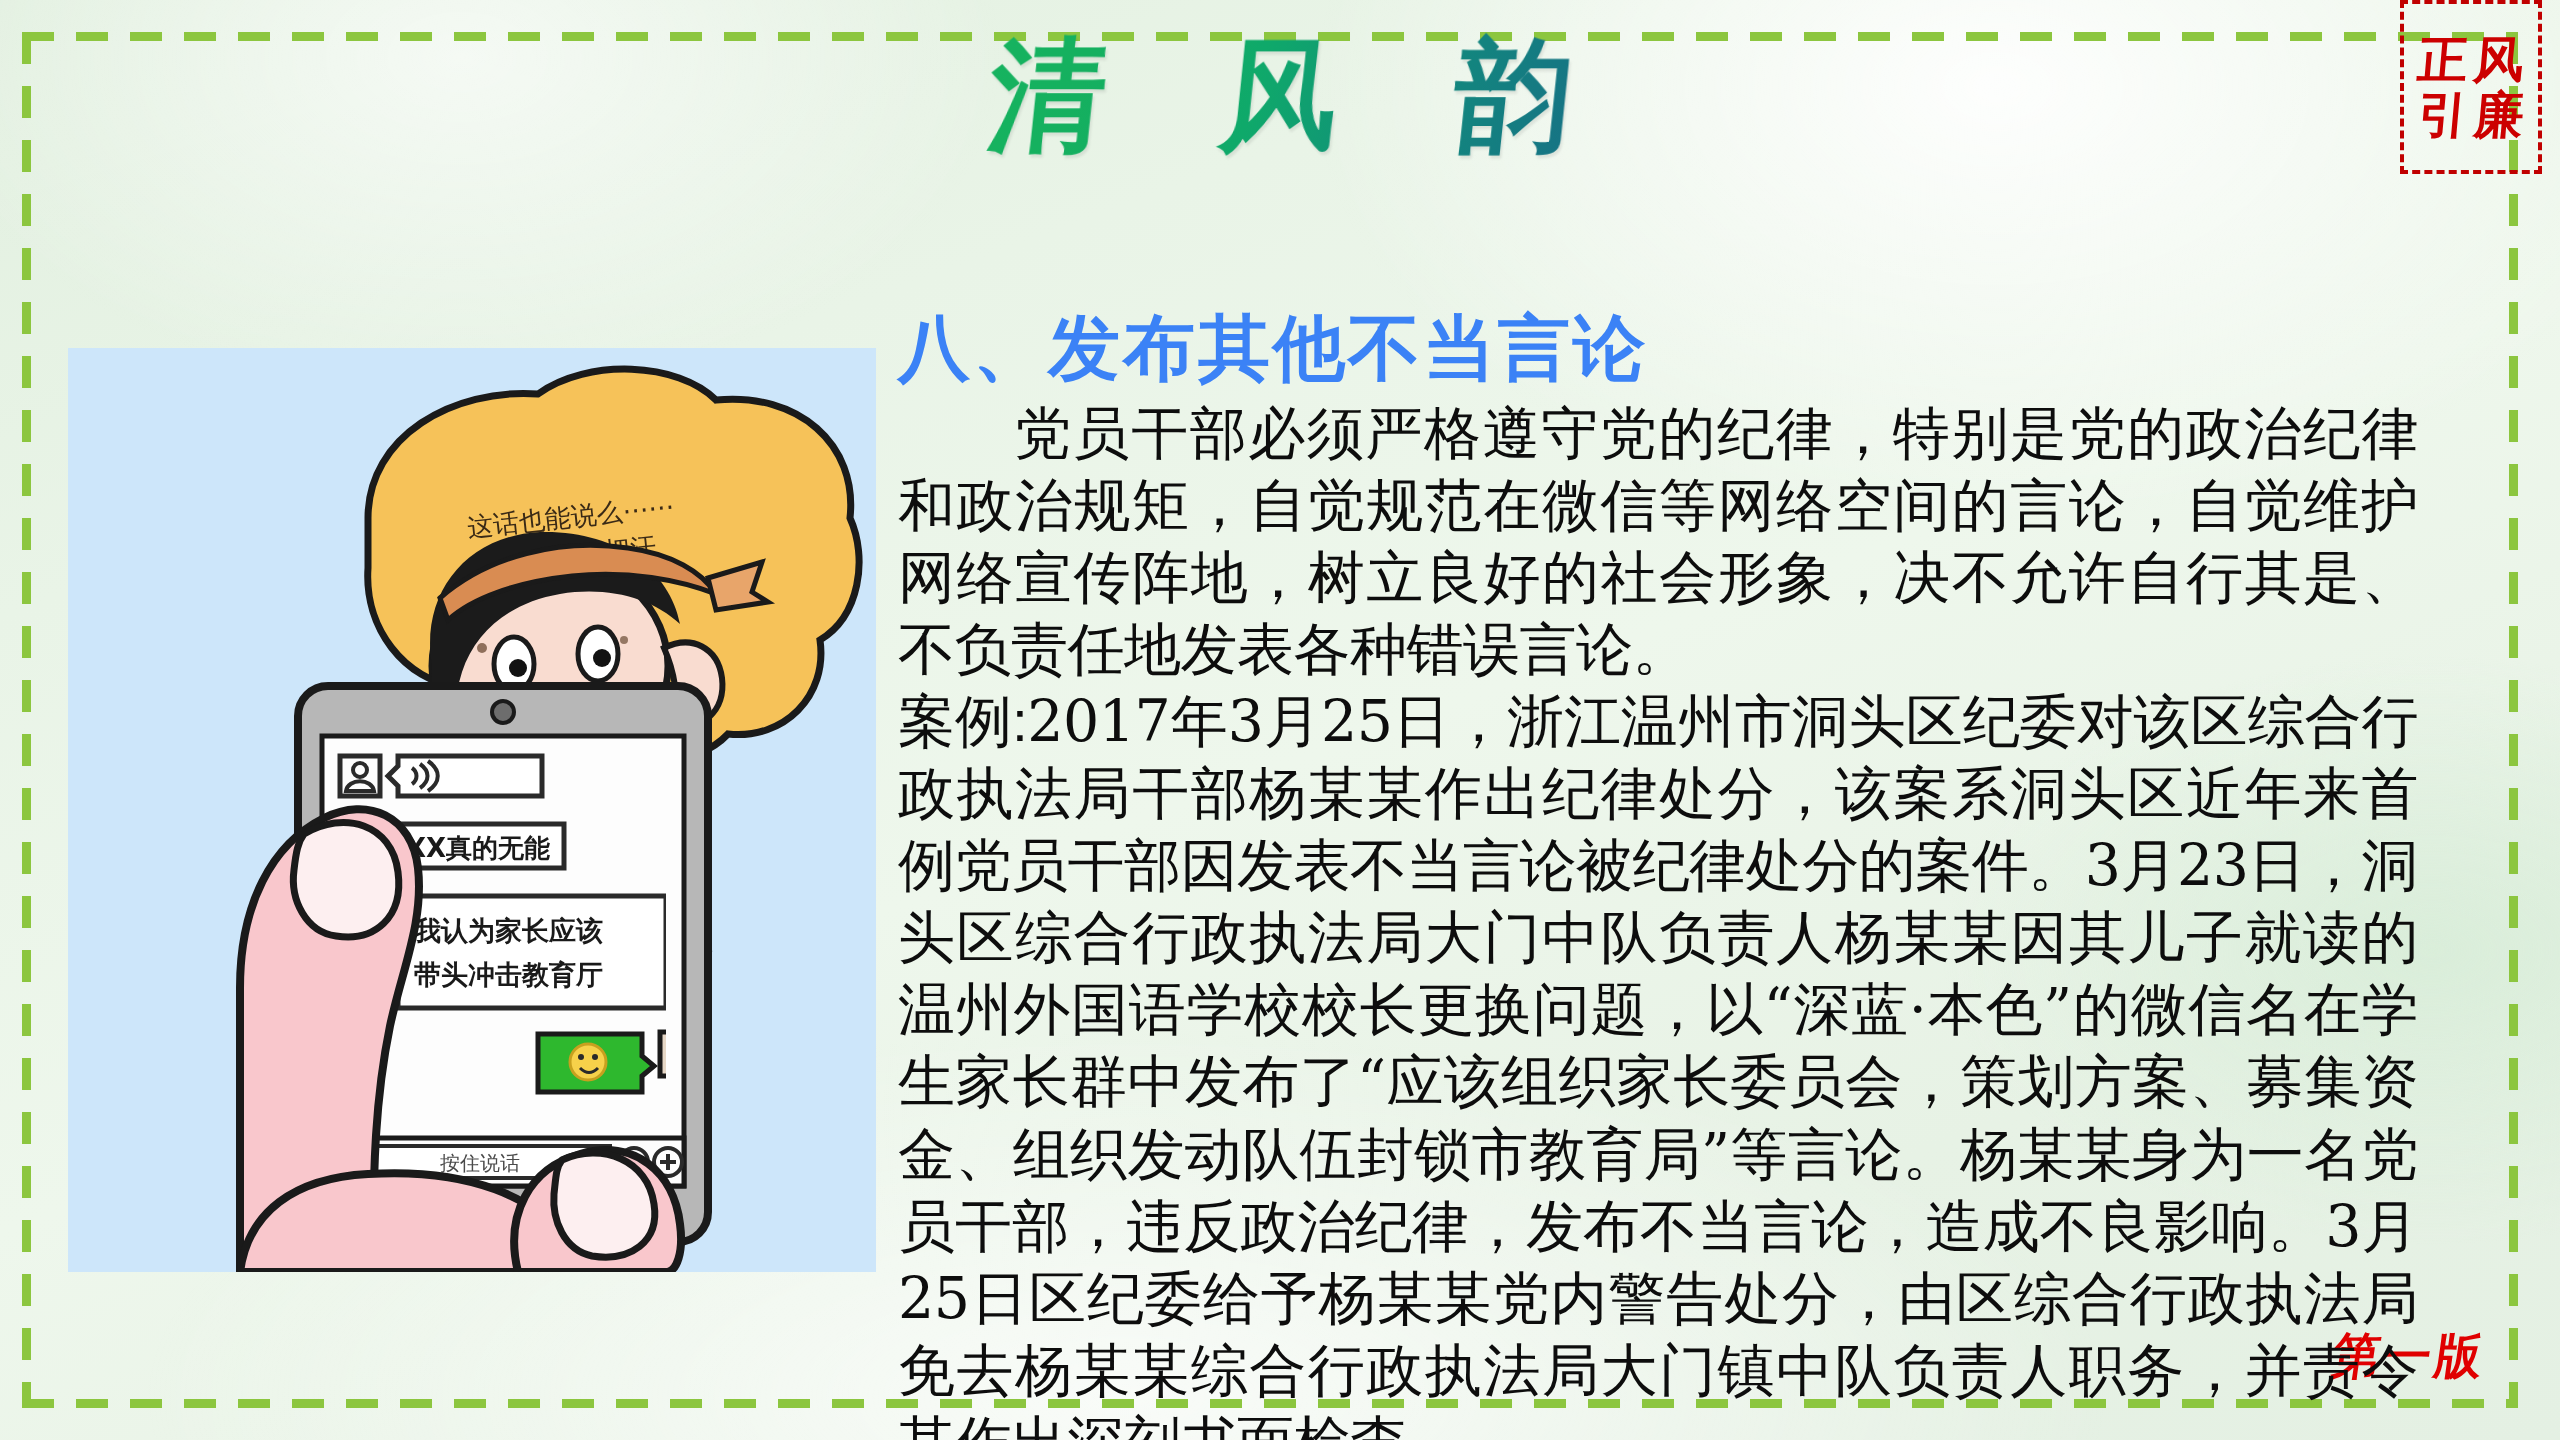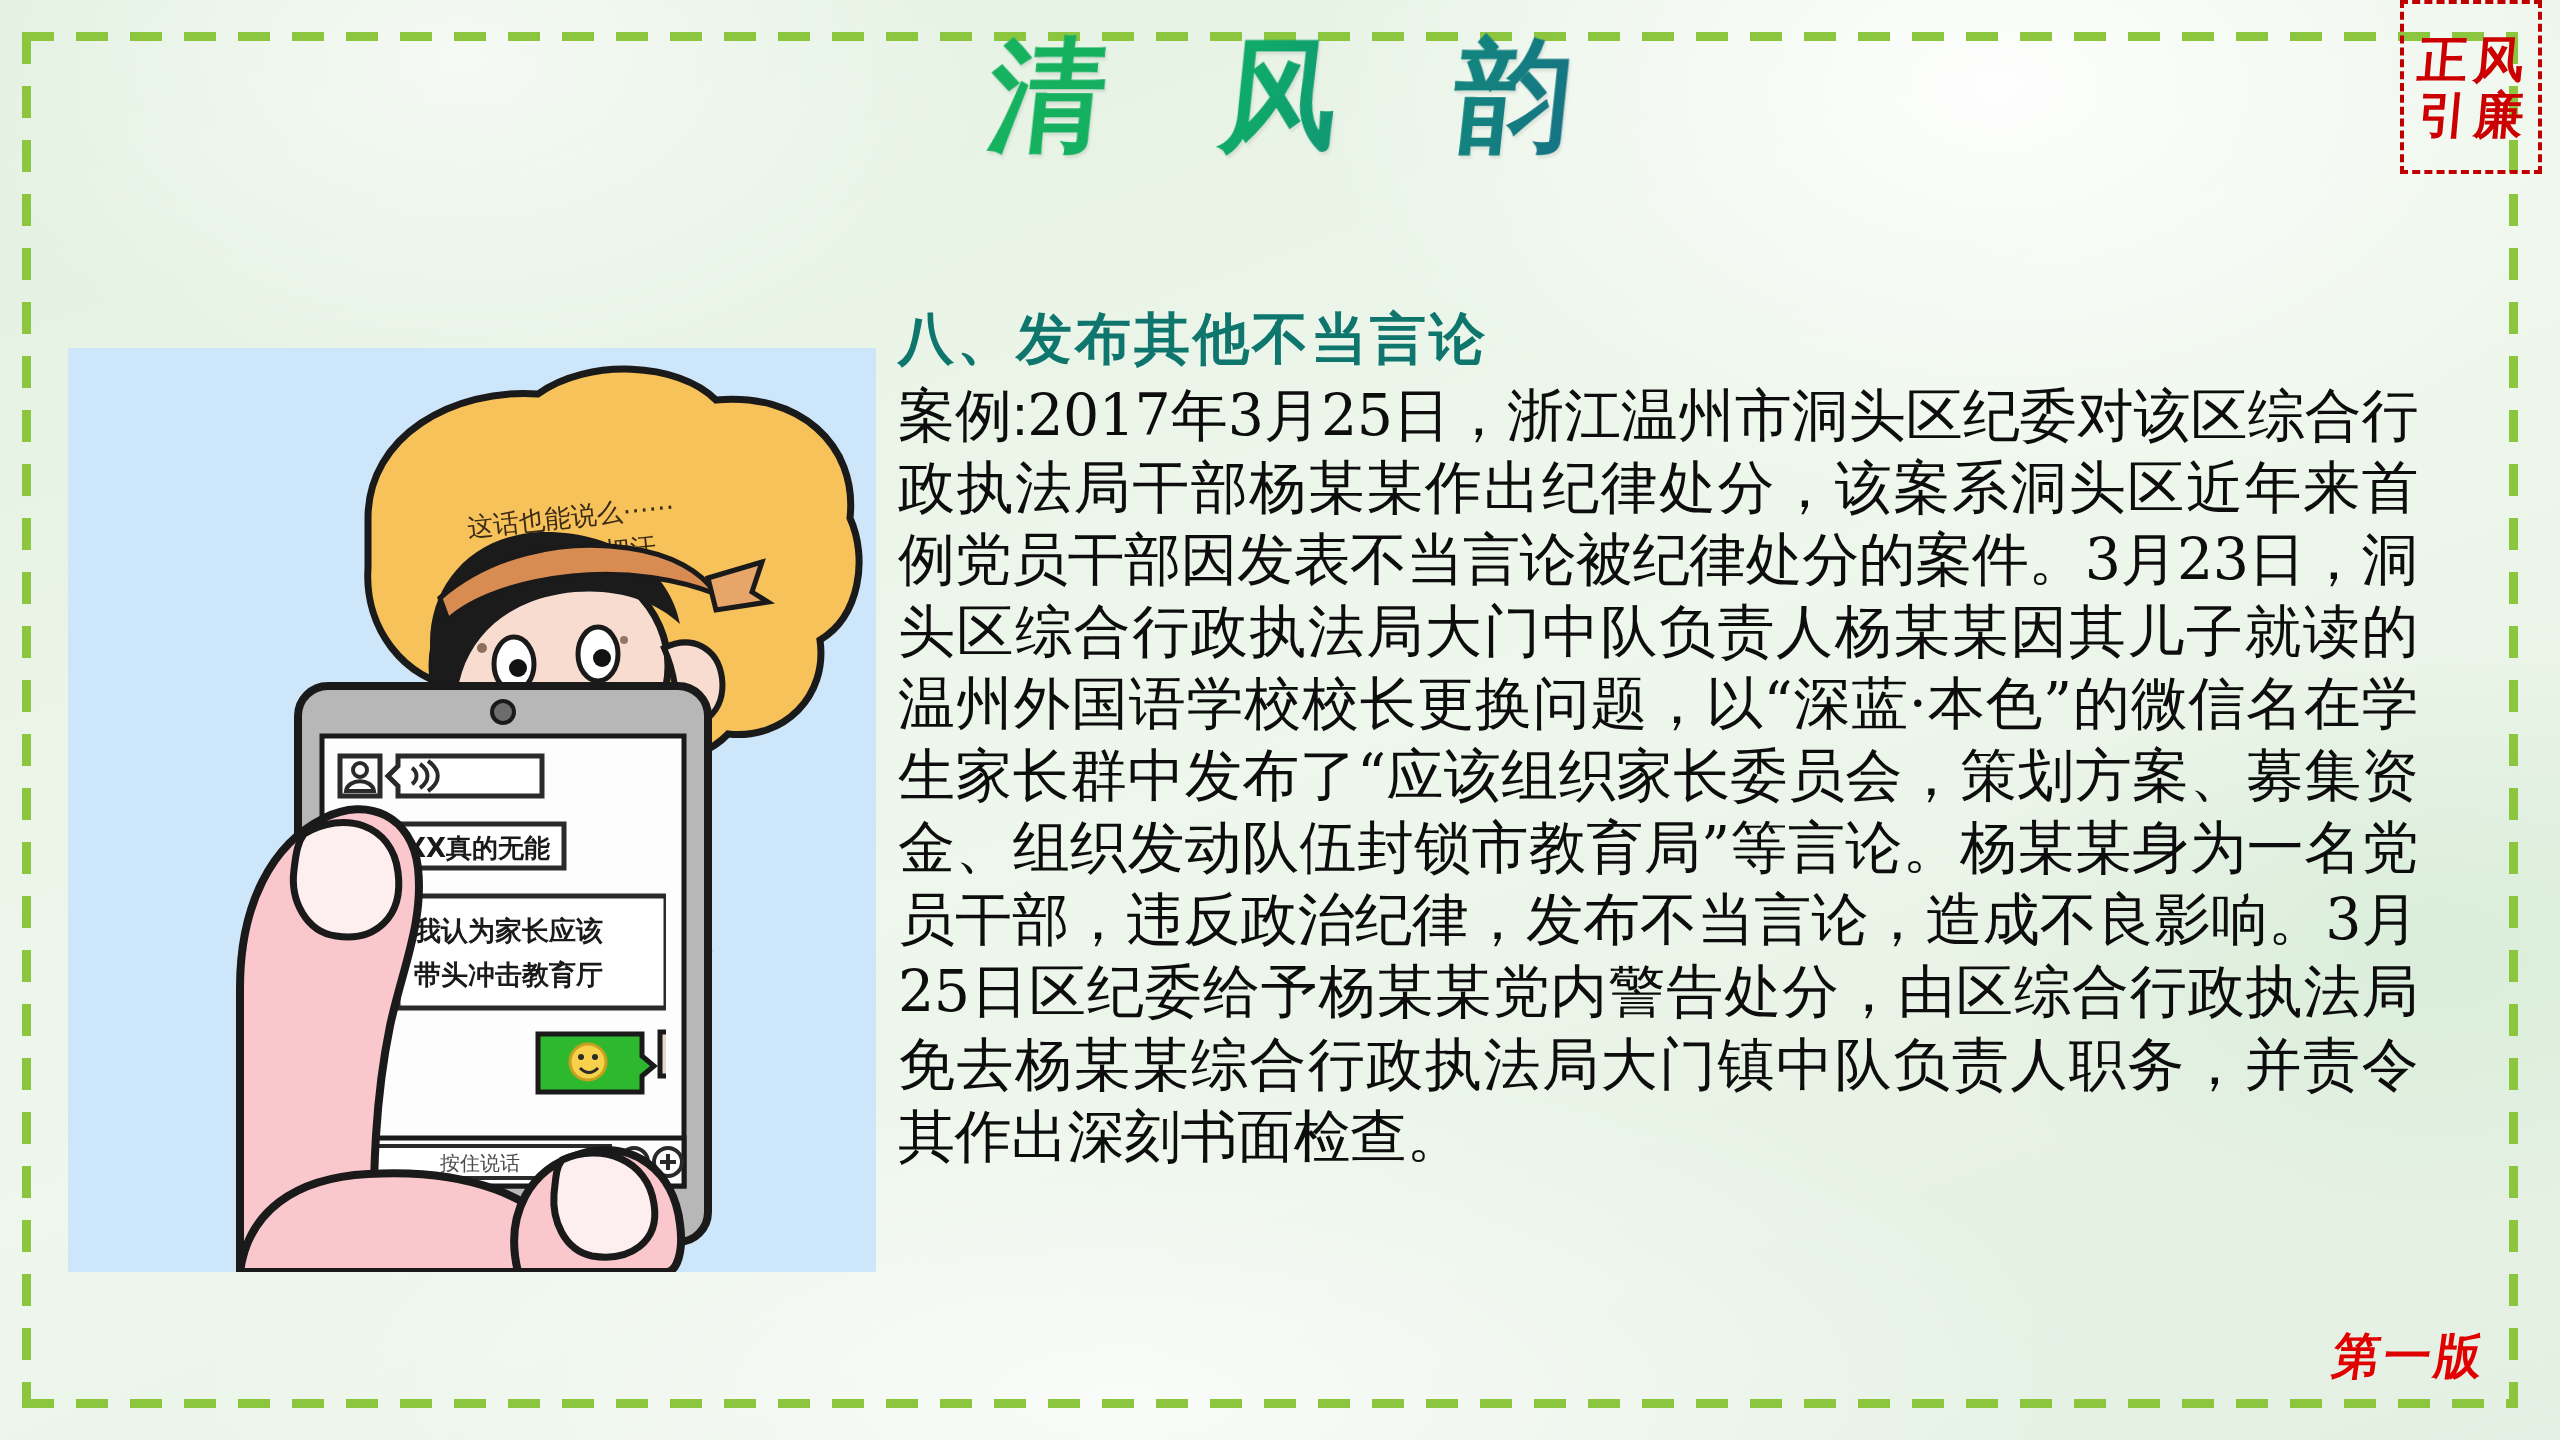--- a/index.html
+++ b/index.html
@@ -84,21 +84,21 @@
     overflow:hidden;
   }
   .illo svg { display:block; width:100%; height:100%; }
 
   
   .article {
     position:absolute; left:898px; top:308px; width:1520px;
   }
   .article-heading {
     font-family:"Liberation Sans", sans-serif;
-    font-weight:700; font-size:56px; color:#0f766e;
+    font-weight:700; font-size:72px; color:#3b82f6;
     letter-spacing:3px; line-height:1.12;
     margin-bottom:8px;
   }
   .para {
     font-family:"DejaVu Serif", serif;
     font-size:57px; line-height:1.265;
     color:#0d0d0d;
     text-align:justify; text-align-last:left;
     letter-spacing:-0.5px;
   }
@@ -263,17 +263,18 @@
                C616 906 608 922 600 924 Z" fill="#f9c7cc" stroke="#1a1a1a" stroke-width="8"></path>
       <path d="M494 812 C534 794 580 812 586 856 C592 894 562 914 524 908
                C496 902 484 872 486 846 C488 828 488 820 494 812 Z" fill="#fdeff0" stroke="#1a1a1a" stroke-width="7"></path>
     </g>
   </svg>
 </div>
 
 <div class="article">
   <h2 class="article-heading">八、发布其他不当言论</h2>
 
+  <p class="para indent">党员干部必须严格遵守党的纪律，特别是党的政治纪律和政治规矩，自觉规范在微信等网络空间的言论，自觉维护网络宣传阵地，树立良好的社会形象，决不允许自行其是、不负责任地发表各种错误言论。</p>
 
   <p class="para">
     <span class="label-bold">案例:</span><span>2017年3月25日，浙江温州市洞头区纪委对该区综合行政执法局干部杨某某作出纪律处分，该案系洞头区近年来首例党员干部因发表不当言论被纪律处分的案件。3月23日，洞头区综合行政执法局大门中队负责人杨某某因其儿子就读的温州外国语学校校长更换问题，以“深蓝·本色”的微信名在学生家长群中发布了“应该组织家长委员会，策划方案、募集资金、组织发动队伍封锁市教育局”等言论。杨某某身为一名党员干部，违反政治纪律，发布不当言论，造成不良影响。3月25日区纪委给予杨某某党内警告处分，由区综合行政执法局免去杨某某综合行政执法局大门镇中队负责人职务，并责令其作出深刻书面检查。</span>
   </p>
 </div>
 
 </body></html>

